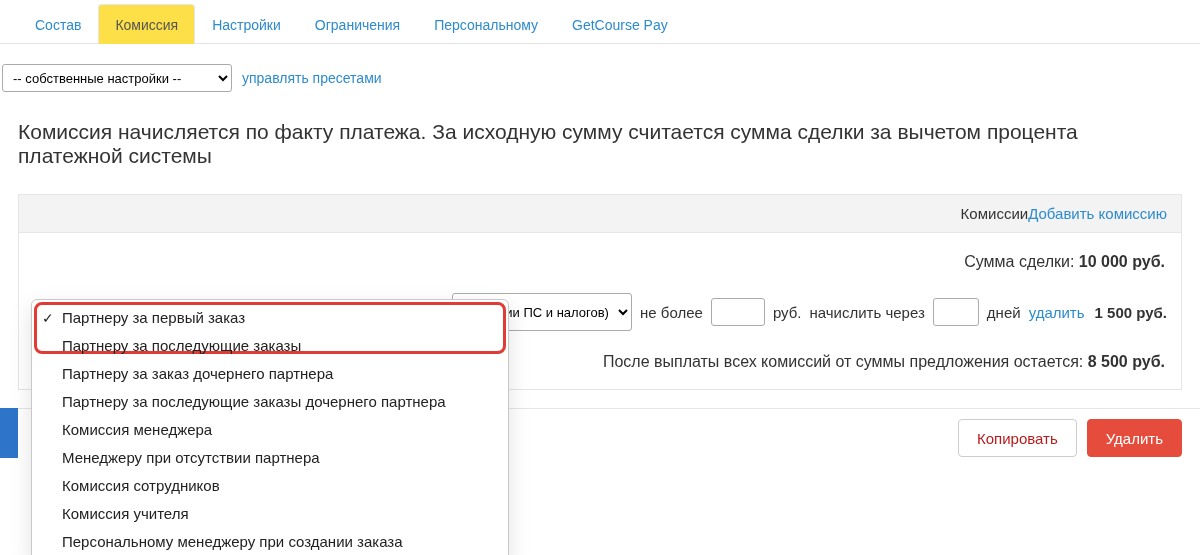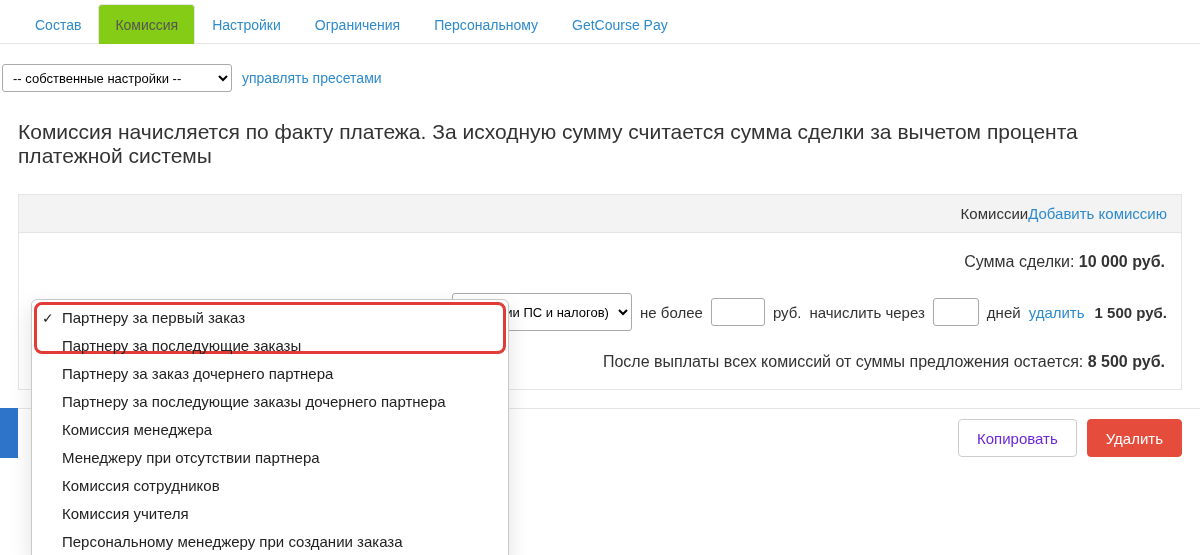--- a/index.html
+++ b/index.html
@@ -27,21 +27,21 @@
     color: #2e8bcc;
     cursor: pointer;
     font-size: 14px;
     border: 1px solid transparent;
     border-bottom: none;
     margin-bottom: -1px;
     border-radius: 4px 4px 0 0;
   }
   .tab.active {
     color: #555;
-    background: #84cc16;
+    background: #fde047;
     border-color: #e5e5e5;
   }
 
   
   .preset-row {
     display: flex;
     align-items: center;
     padding: 20px 2px 6px;
     gap: 10px;
   }
@@ -132,21 +132,21 @@
     display: inline-flex;
     align-items: center;
     justify-content: center;
     height: 38px;
     padding: 0 18px;
     border-radius: 4px;
     font-size: 15px;
     cursor: pointer;
     border: 1px solid #ccc;
     background: #fff;
-    color: #6d28d9;
+    color: #b91c1c;
   }
   .btn.danger {
     background: #e64c3c;
     border-color: #e64c3c;
     color: #fff;
   }
 
   
   .dropdown {
     position: absolute;

